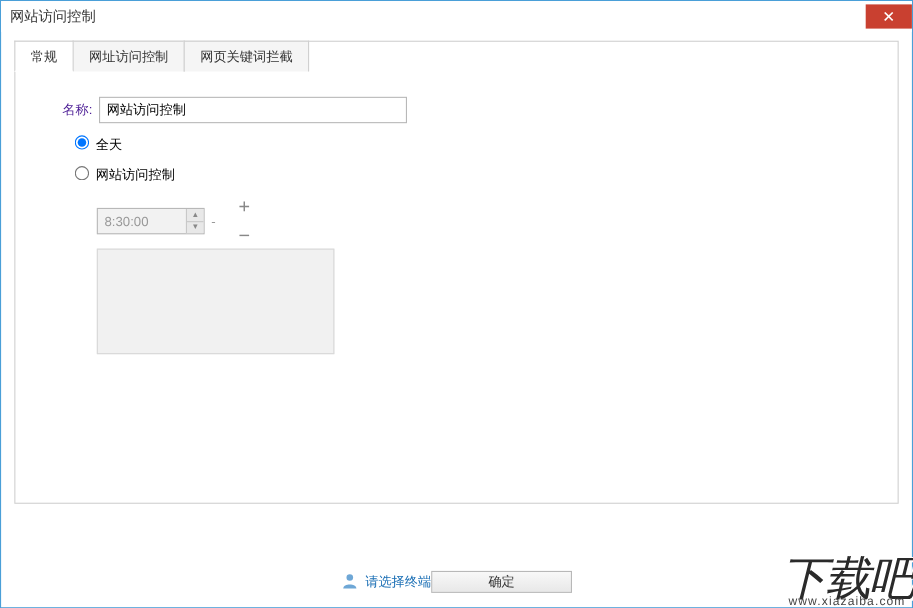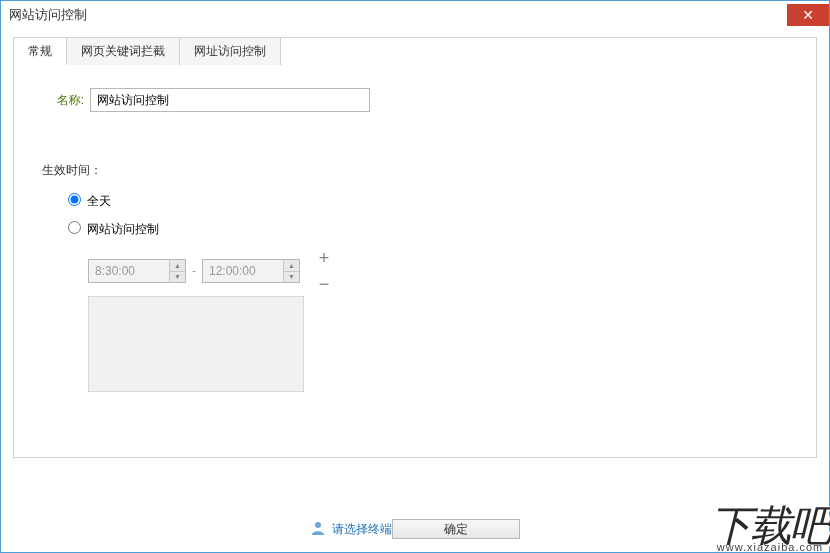--- a/index.html
+++ b/index.html
@@ -86,21 +86,21 @@
     }
     .form-row {
       display: flex;
       align-items: center;
       margin-bottom: 10px;
     }
     .form-label {
       width: 42px;
       text-align: right;
       margin-right: 6px;
-      color: #4d7c0f;
+      color: #4c1d95;
     }
     .text-input {
       width: 280px;
       height: 24px;
       border: 1px solid #b8b8b8;
       padding: 0 6px;
       font-size: 12px;
       font-family: inherit;
     }
     .section-label {
@@ -250,34 +250,33 @@
     </div>
   </div>
 
   <div class="content-area">
     <div class="tab-panel">
       <div class="tab-strip">
         <div class="tab active">
           <span>常规</span>
         </div>
         <div class="tab">
+          <span>网址访问控制</span>
+        </div>
+        <div class="tab">
           <span>网页关键词拦截</span>
-        </div>
-        <div class="tab">
-          <span>网址访问控制</span>
         </div>
       </div>
 
       <div class="tab-body">
         <div class="form-row">
           <span class="form-label">名称:</span>
           <input type="text" class="text-input" value="网站访问控制" style="">
         </div>
 
-        <div class="section-label">生效时间：</div>
 
         <div class="radio-group">
           <label class="radio-row">
             <input type="radio" name="timeopt" checked="" style="">
             <span>全天</span>
           </label>
           <label class="radio-row">
             <input type="radio" name="timeopt" style="">
             <span>网站访问控制</span>
           </label>
@@ -285,27 +284,20 @@
 
         <div class="time-row">
           <div class="time-spinner">
             <div class="tval">8:30:00</div>
             <div class="spinner-btns">
               <div>▲</div>
               <div>▼</div>
             </div>
           </div>
           <span class="dash">-</span>
-          <div class="time-spinner">
-            <div class="tval">12:00:00</div>
-            <div class="spinner-btns">
-              <div>▲</div>
-              <div>▼</div>
-            </div>
-          </div>
           <div class="plus-minus">
             <div class="pm-btn">
               <span>+</span>
             </div>
             <div class="pm-btn">
               <span>−</span>
             </div>
           </div>
         </div>
 

